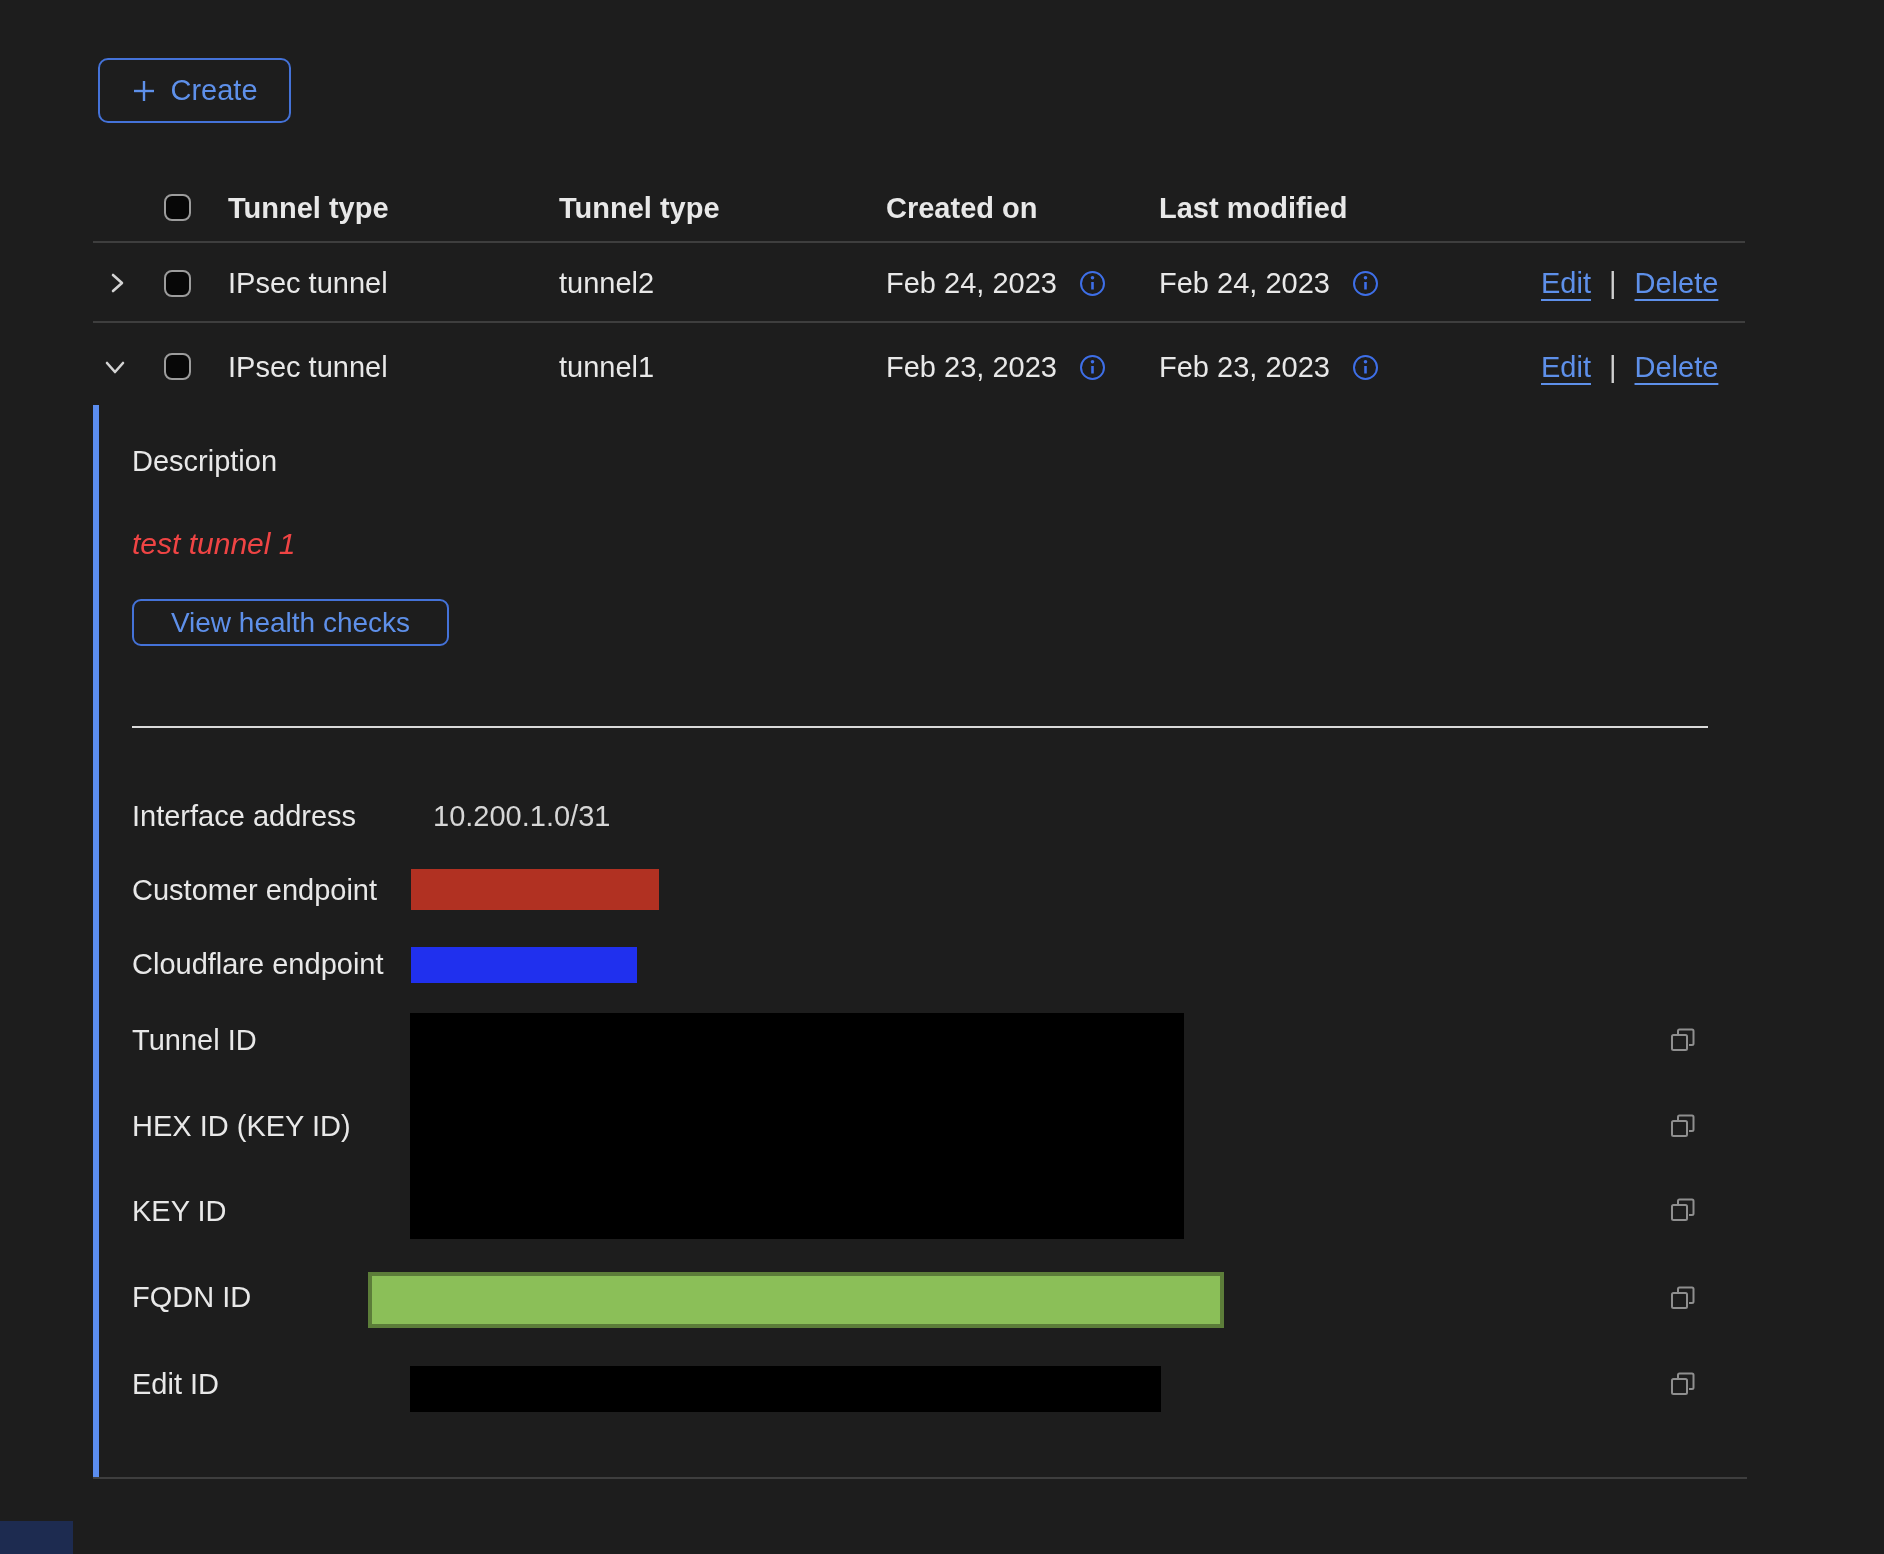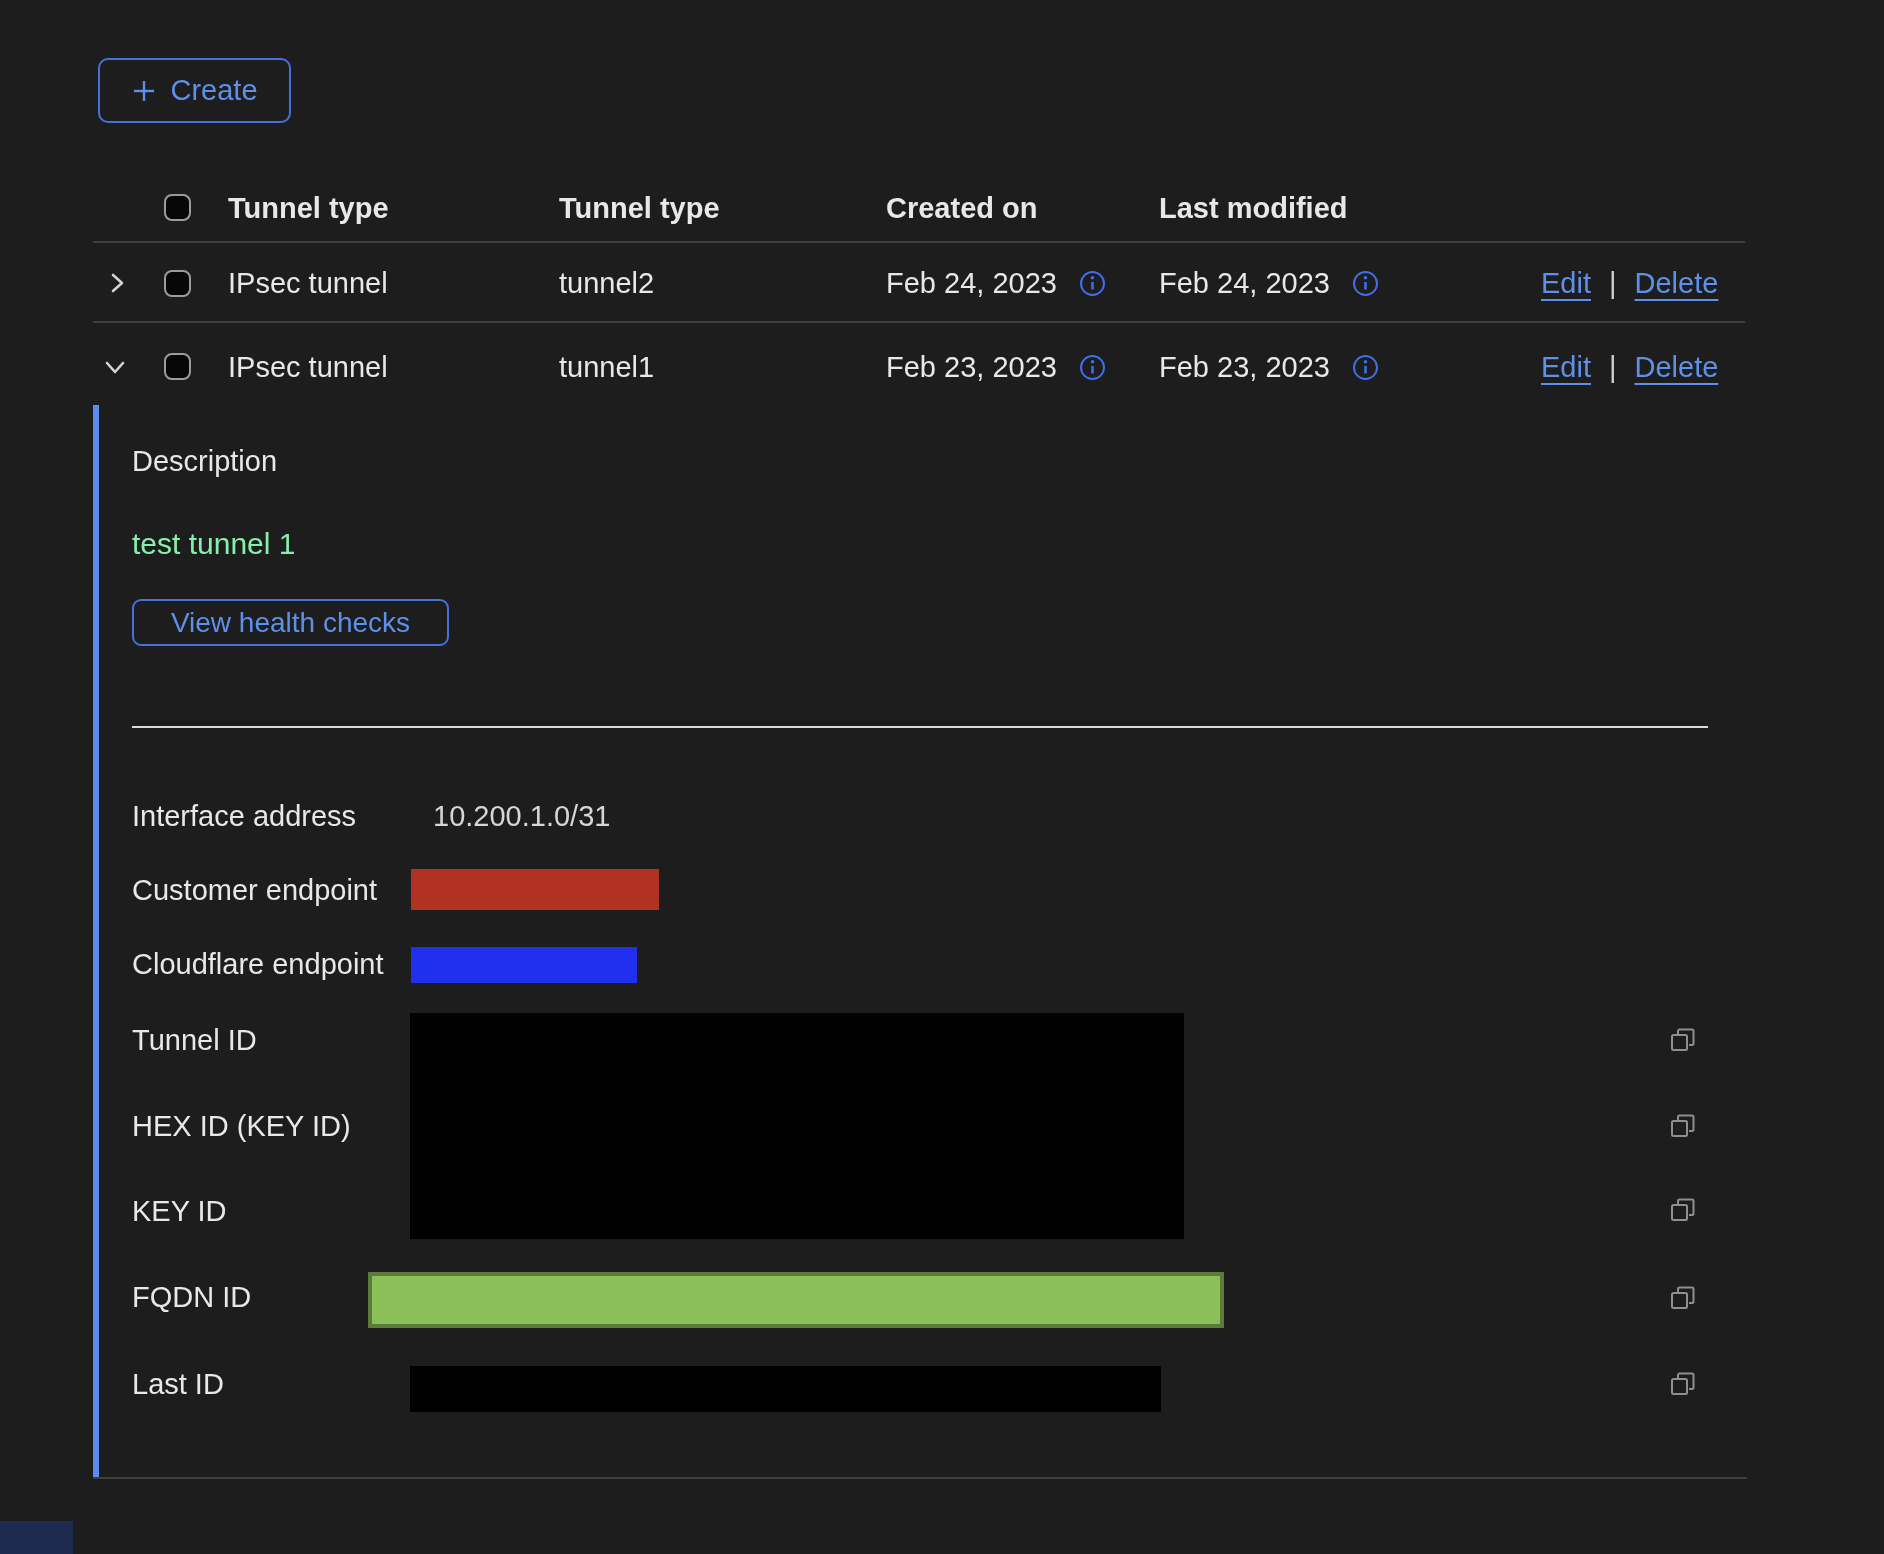--- a/index.html
+++ b/index.html
@@ -6,21 +6,21 @@
   .screen{
     position:relative;
     width:1884px;height:1554px;
     background:#1d1d1d;
     font-family:"Liberation Sans", sans-serif;
     color:#e8e8e8;
     overflow:hidden;
   }
   .txt{position:absolute;font-size:29px;line-height:36px;white-space:nowrap;}
   .bold{font-weight:700;}
-  .dim{color:#86efac;}
+  .dim{color:#ef4444;font-style:italic;}
   .val{color:#d6d6d6;}
 
   
   .blue-btn{
     position:absolute;display:flex;align-items:center;justify-content:center;gap:13px;
     background:transparent;border:2px solid #4472d8;border-radius:10px;
     color:#5e90ea;font-size:29px;font-family:"Liberation Sans", sans-serif;
     cursor:pointer;box-sizing:border-box;
   }
 
@@ -180,21 +180,21 @@
 
   <div class="txt" style="left:132px;top:1279px;">FQDN ID</div>
   <div class="redaction green-block"></div>
   <button class="copy-btn" style="top:1283px;">
     <svg width="30" height="30" viewBox="0 0 30 30" fill="none" stroke="#8f8f8f" stroke-width="2">
       <rect x="4" y="10" width="15" height="15" rx="1.5"></rect>
       <path d="M10 10 V6 a1.5 1.5 0 0 1 1.5 -1.5 H24 a1.5 1.5 0 0 1 1.5 1.5 V18.5 a1.5 1.5 0 0 1 -1.5 1.5 H21"></path>
     </svg>
   </button>
 
-  <div class="txt" style="left:132px;top:1366px;">Last ID</div>
+  <div class="txt" style="left:132px;top:1366px;">Edit ID</div>
   <div class="redaction black-user"></div>
   <button class="copy-btn" style="top:1369px;">
     <svg width="30" height="30" viewBox="0 0 30 30" fill="none" stroke="#8f8f8f" stroke-width="2">
       <rect x="4" y="10" width="15" height="15" rx="1.5"></rect>
       <path d="M10 10 V6 a1.5 1.5 0 0 1 1.5 -1.5 H24 a1.5 1.5 0 0 1 1.5 1.5 V18.5 a1.5 1.5 0 0 1 -1.5 1.5 H21"></path>
     </svg>
   </button>
 
   <div class="divider" style="left:93px;top:1477px;width:1654px;"></div>
 

